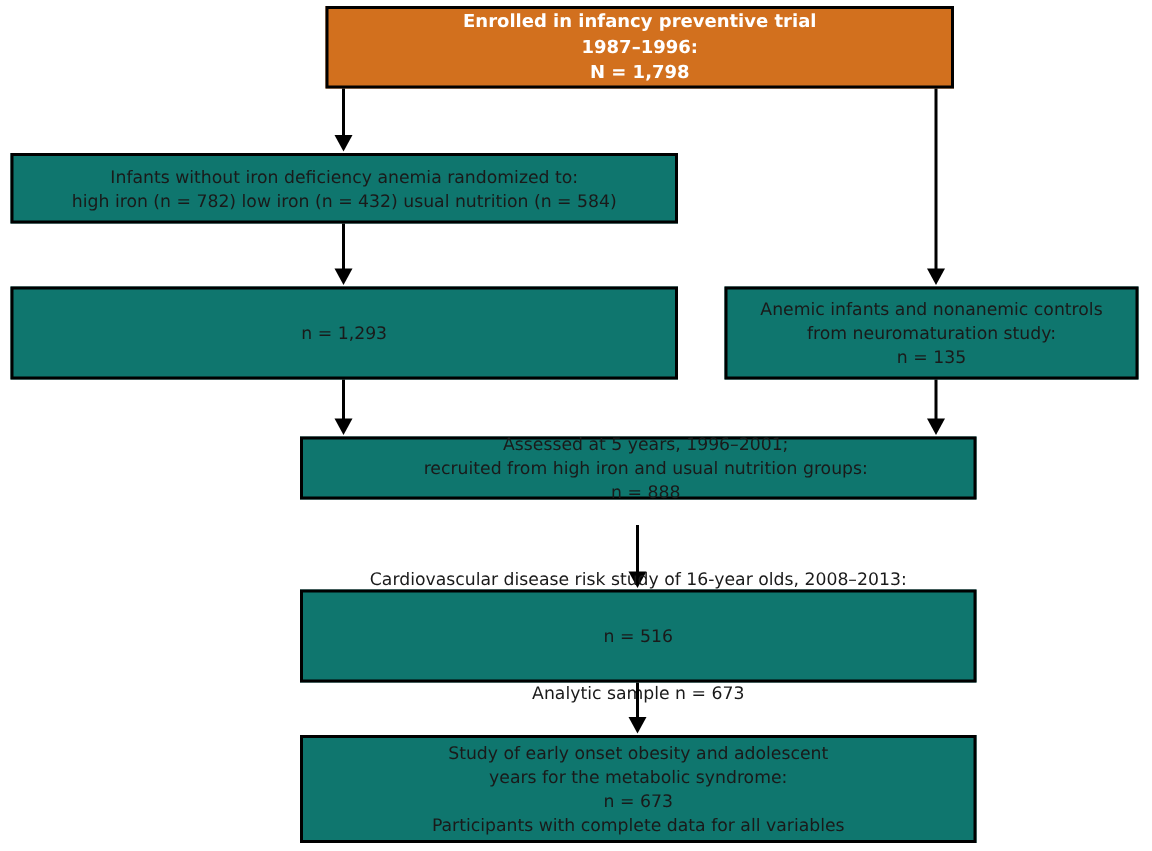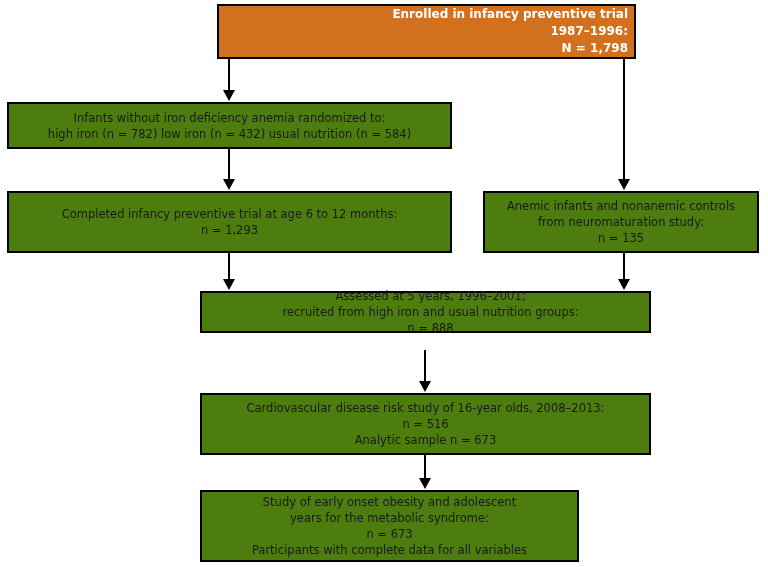--- a/index.html
+++ b/index.html
@@ -14,21 +14,21 @@
     position: relative;
     width: 768px;
     height: 567px;
     background: #ffffff;
     overflow: hidden;
   }
   .node {
     position: absolute;
     box-sizing: border-box;
     border: 2px solid #000000;
-    background: #4d7c0f;
+    background: #0f766e;
     color: #1a1a1a;
     display: flex;
     flex-direction: column;
     align-items: center;
     justify-content: center;
     text-align: center;
     font-size: 11.5px;
     line-height: 16px;
     padding: 2px 6px;
   }
@@ -61,21 +61,21 @@
     border-left: 6px solid transparent;
     border-right: 6px solid transparent;
     border-top: 11px solid #000000;
   }
 </style>
 </head>
 <body>
 
 <div id="flow">
 
-  <div class="node enrolled" style="left:217px; top:4px; width:419px; height:55px;align-items:flex-end;">
+  <div class="node enrolled" style="left:217px; top:4px; width:419px; height:55px;">
     <span class="ln">Enrolled in infancy preventive trial</span>
     <span class="ln">1987–1996:</span>
     <span class="ln">N = 1,798</span>
   </div>
 
   <div class="connector" style="left:228px; top:59px; width:2px; height:43px;">
     <div class="stem" style="height:32px;"></div>
     <div class="head" style="top:31px;"></div>
   </div>
 
@@ -88,21 +88,20 @@
     <span class="ln">Infants without iron deficiency anemia randomized to:</span>
     <span class="ln">high iron (n = 782) low iron (n = 432) usual nutrition (n = 584)</span>
   </div>
 
   <div class="connector" style="left:228px; top:149px; width:2px; height:42px;">
     <div class="stem" style="height:31px;"></div>
     <div class="head" style="top:30px;"></div>
   </div>
 
   <div class="node" style="left:7px; top:191px; width:445px; height:62px;">
-    <span class="ln">Completed infancy preventive trial at age 6 to 12 months:</span>
     <span class="ln">n = 1,293</span>
   </div>
 
   <div class="node" style="left:483px; top:191px; width:276px; height:62px;">
     <span class="ln">Anemic infants and nonanemic controls</span>
     <span class="ln">from neuromaturation study:</span>
     <span class="ln">n = 135</span>
   </div>
 
   <div class="connector" style="left:228px; top:253px; width:2px; height:38px;">
@@ -119,31 +118,31 @@
     <span class="ln">Assessed at 5 years, 1996–2001;</span>
     <span class="ln">recruited from high iron and usual nutrition groups:</span>
     <span class="ln">n = 888</span>
   </div>
 
   <div class="connector" style="left:424px; top:350px; width:2px; height:43px;">
     <div class="stem" style="height:32px;"></div>
     <div class="head" style="top:31px;"></div>
   </div>
 
-  <div class="node" style="left:200px; top:393px; width:451px; height:62px;">
+  <div class="node" style="left:200px; top:393px; width:451px; height:62px;gap:22px;">
     <span class="ln">Cardiovascular disease risk study of 16-year olds, 2008–2013:</span>
     <span class="ln">n = 516</span>
     <span class="ln">Analytic sample n = 673</span>
   </div>
 
   <div class="connector" style="left:424px; top:455px; width:2px; height:35px;">
     <div class="stem" style="height:24px;"></div>
     <div class="head" style="top:23px;"></div>
   </div>
 
-  <div class="node" style="left:200px; top:490px; width:379px; height:72px;">
+  <div class="node" style="left:200px; top:490px; width:451px; height:72px;">
     <span class="ln">Study of early onset obesity and adolescent</span>
     <span class="ln">years for the metabolic syndrome:</span>
     <span class="ln">n = 673</span>
     <span class="ln">Participants with complete data for all variables</span>
   </div>
 
 </div>
 
 </body></html>

